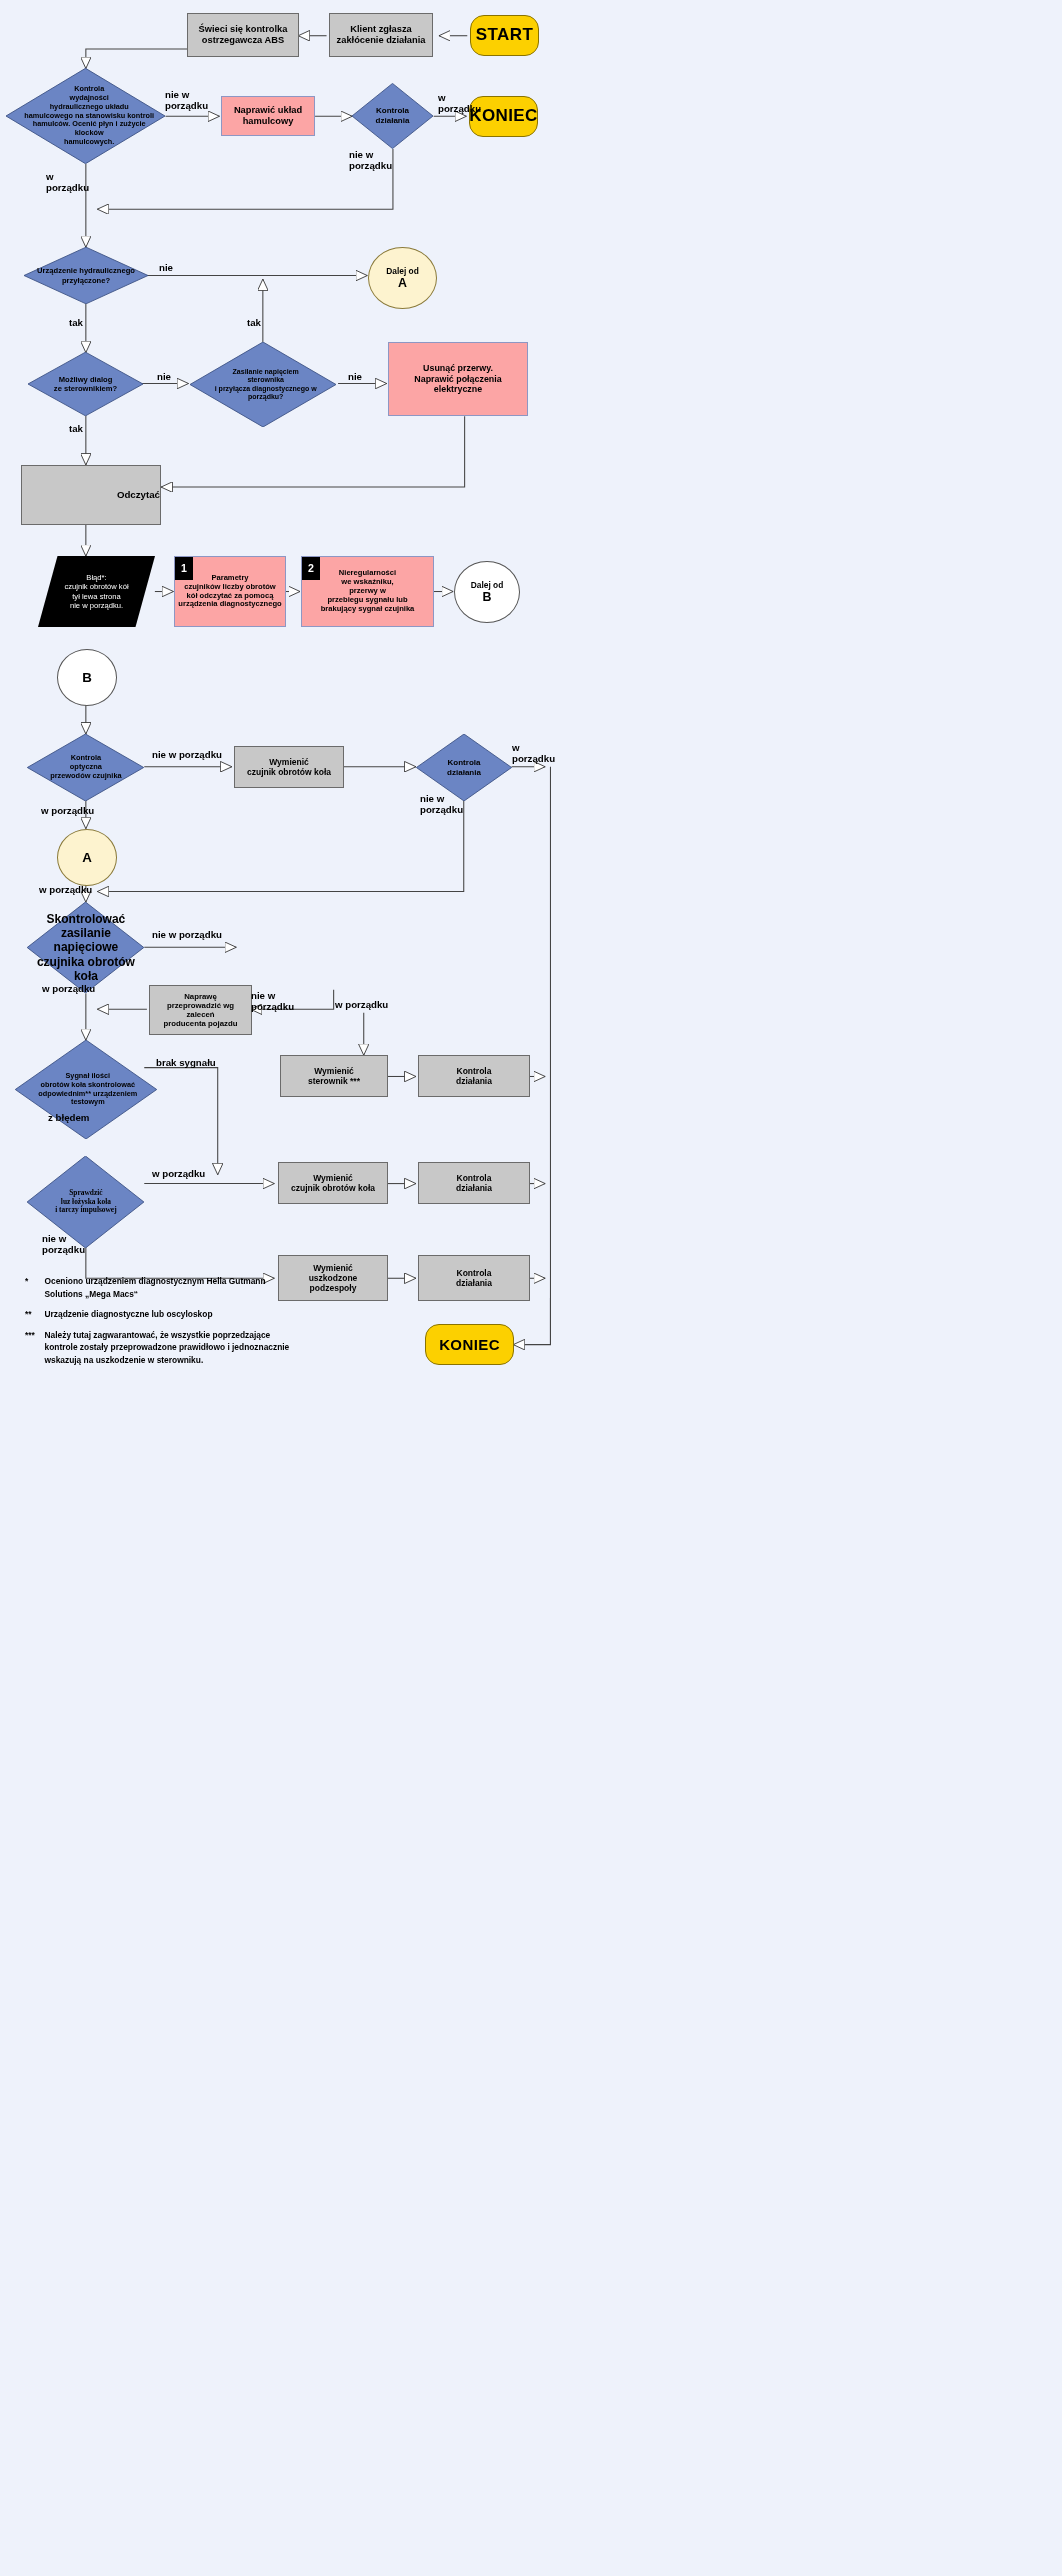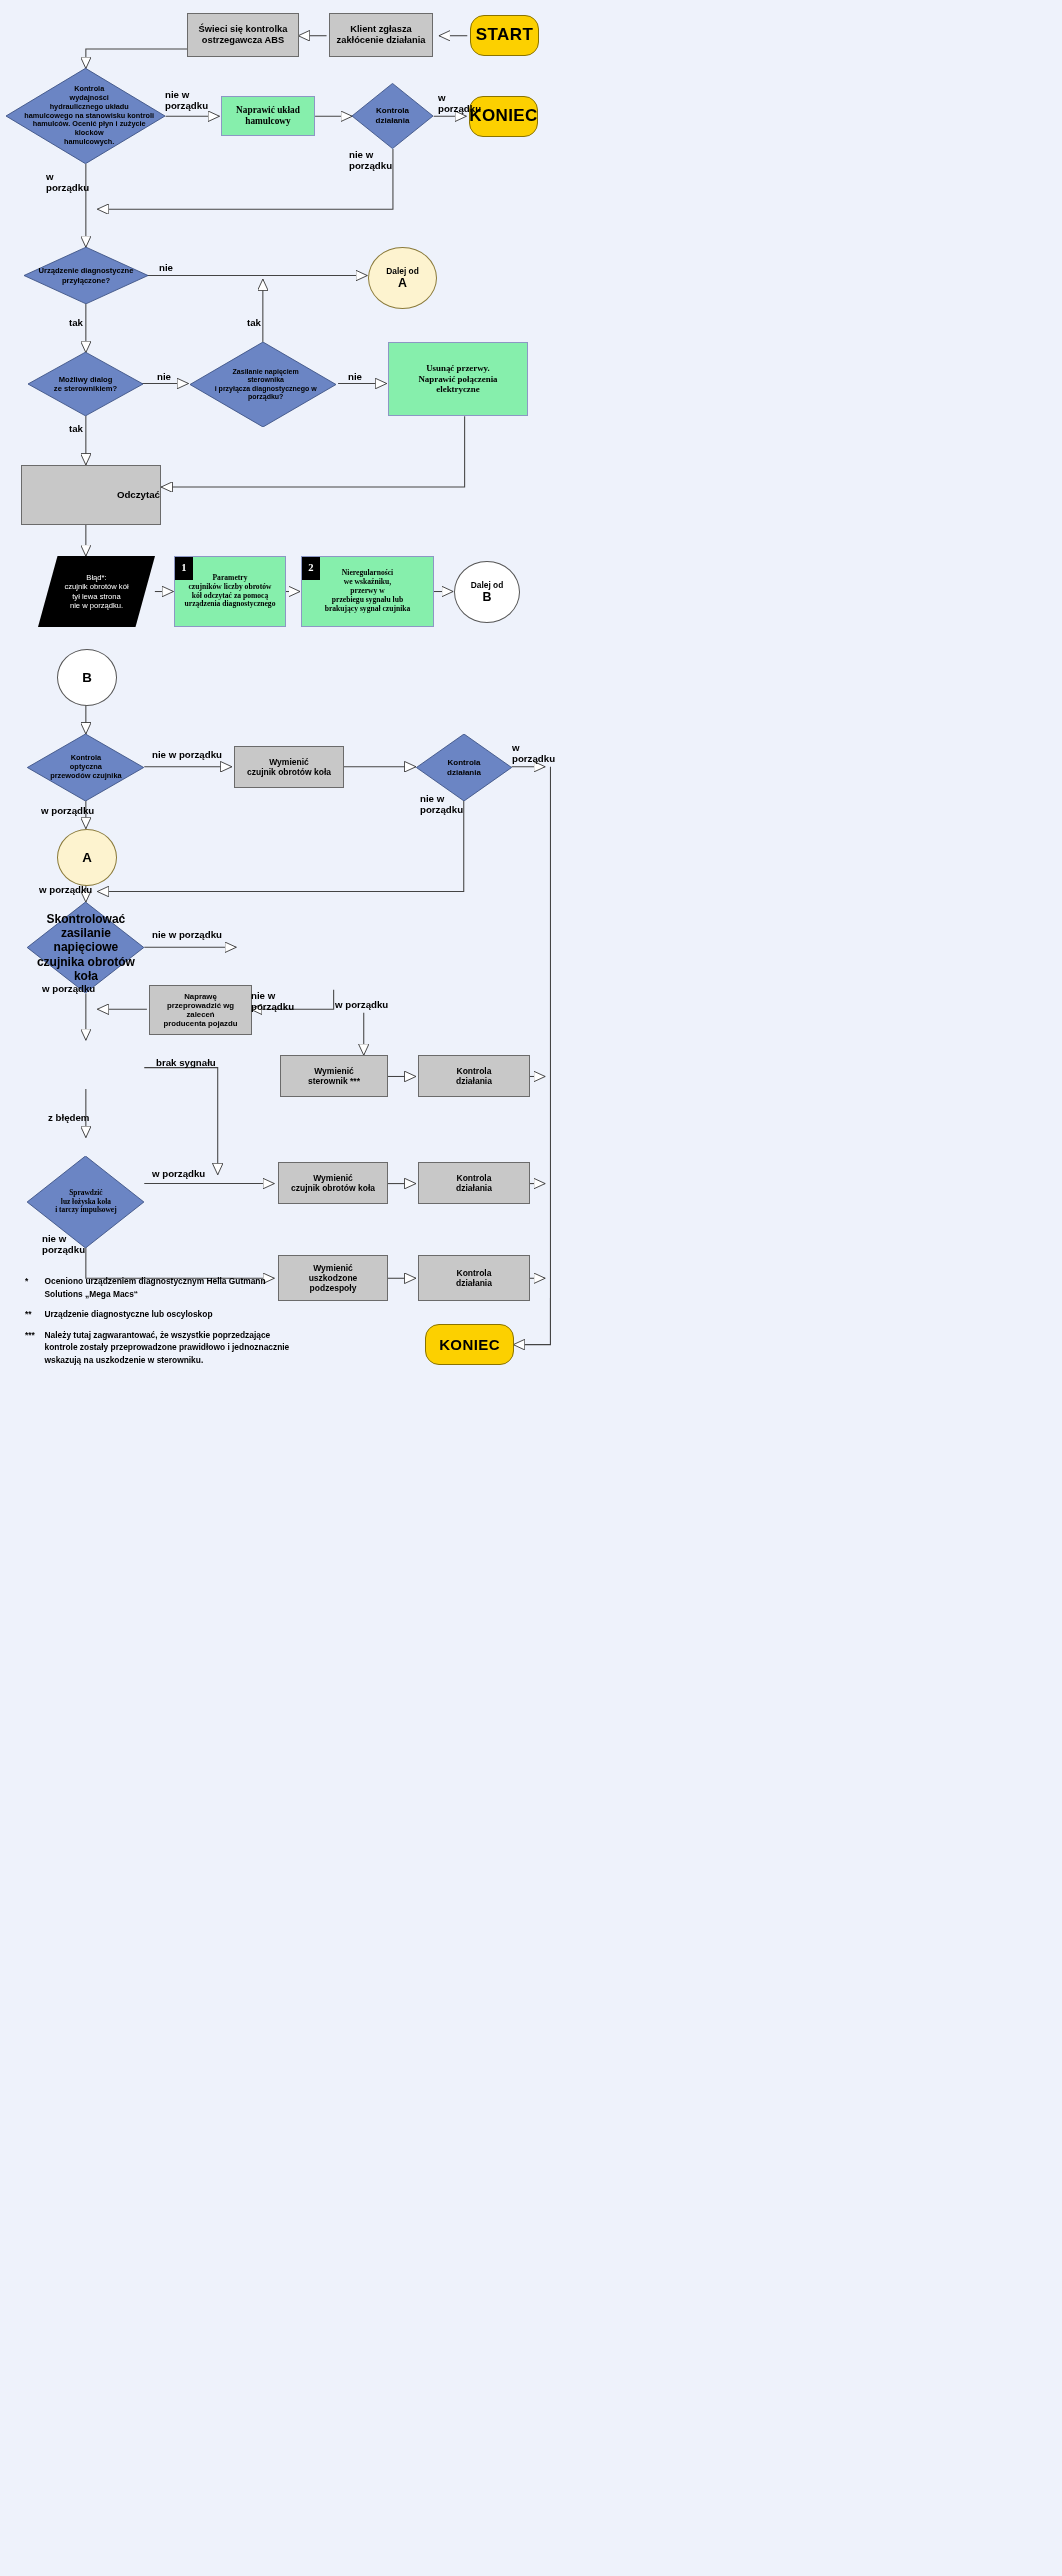--- a/index.html
+++ b/index.html
@@ -1,20 +1,20 @@
 <!DOCTYPE html>
 <html style="font-size:14px"><head>
 <meta charset="utf-8">
 <style>
   html,body{margin:0;padding:0;background:#eef2fb;}
   body{font-family:"Liberation Sans",sans-serif;}
   #canvas{position:relative;width:1062px;height:2576px;background:#eef2fb;overflow:hidden;}
   .node{position:absolute;box-sizing:border-box;display:flex;align-items:center;justify-content:center;text-align:center;font-weight:bold;color:#000;line-height:1.18;}
   .grey{background:#c8c8c8;border:0.9px solid #6b6b6b;}
-  .lav{background:#86efac;border:0.9px solid #8d97c4;font-family:Liberation Serif, serif;}
+  .lav{background:#fca5a5;border:0.9px solid #8d97c4;}
   .yellow{background:#fcd000;border:0.9px solid #8a7300;border-radius:14px;font-size:17px;letter-spacing:0.4px;}
   .circle{border:0.9px solid #555;border-radius:50%;background:#fff;}
   .circle-y{border:0.9px solid #8a7a3a;border-radius:50%;background:#fdf3cf;}
   .diamond-wrap{position:absolute;}
   .diamond-wrap svg{position:absolute;left:0;top:0;}
   .diamond-label{position:absolute;left:0;top:0;width:100%;height:100%;
      display:flex;align-items:center;justify-content:center;text-align:center;
      font-weight:bold;color:#000;line-height:1.2;pointer-events:none;}
   .para{position:absolute;}
   .para .ptxt{position:absolute;left:0;top:0;width:100%;height:100%;display:flex;
@@ -172,21 +172,21 @@
   </div>
 
   <div class="node yellow" style="left:469px;top:96px;width:69px;height:41px;">
     <span>KONIEC</span>
   </div>
 
   <div class="diamond-wrap" style="left:24px;top:247px;width:124px;height:57px;">
     <svg width="124" height="57" viewBox="0 0 140 64">
         <polygon points="70,0 140,32 70,64 0,32" fill="#6b85c4" stroke="#3c5284" stroke-width="1"></polygon>
       </svg>
-    <div class="diamond-label" style="font-size:7.6px;white-space:pre-line;">Urządzenie diagnostyczne
+    <div class="diamond-label" style="font-size:7.6px;white-space:pre-line;">Urządzenie hydraulicznego
 przyłączone?</div>
   </div>
 
   <div class="circle-y" style="position:absolute;left:368px;top:247px;width:67px;height:60px;display:flex;flex-direction:column;align-items:center;justify-content:center;">
     <span style="font-size:8.4px;font-weight:bold;">Dalej od</span>
     <span style="font-size:12.4px;font-weight:bold;">A</span>
   </div>
 
   <div class="diamond-wrap" style="left:28px;top:352px;width:115px;height:64px;">
     <svg width="115" height="64" viewBox="0 0 130 72">
@@ -289,20 +289,29 @@
   </div>
 
 
   <div class="node grey" style="left:149px;top:985px;width:103px;height:50px;font-size:7.8px;white-space:pre-line;">
     <span>Naprawę
 przeprowadzić wg
 zaleceń
 producenta pojazdu</span>
   </div>
 
+  <div class="diamond-wrap" style="left:15px;top:1040px;width:142px;height:99px;">
+    <svg width="142" height="99" viewBox="0 0 160 112">
+        <polygon points="80,0 160,56 80,112 0,56" fill="#6b85c4" stroke="#3c5284" stroke-width="1"></polygon>
+      </svg>
+    <div class="diamond-label" style="font-size:7.3px;padding:0 1.8px;white-space:pre-line;">Sygnał ilości
+obrotów koła skontrolować
+odpowiednim** urządzeniem
+testowym</div>
+  </div>
 
   <div class="node grey" style="left:280px;top:1055px;width:108px;height:42px;font-size:8.5px;white-space:pre-line;">
     <span>Wymienić
 sterownik ***</span>
   </div>
 
   <div class="node grey" style="left:418px;top:1055px;width:112px;height:42px;font-size:8.5px;white-space:pre-line;">
     <span>Kontrola
 działania</span>
   </div>

